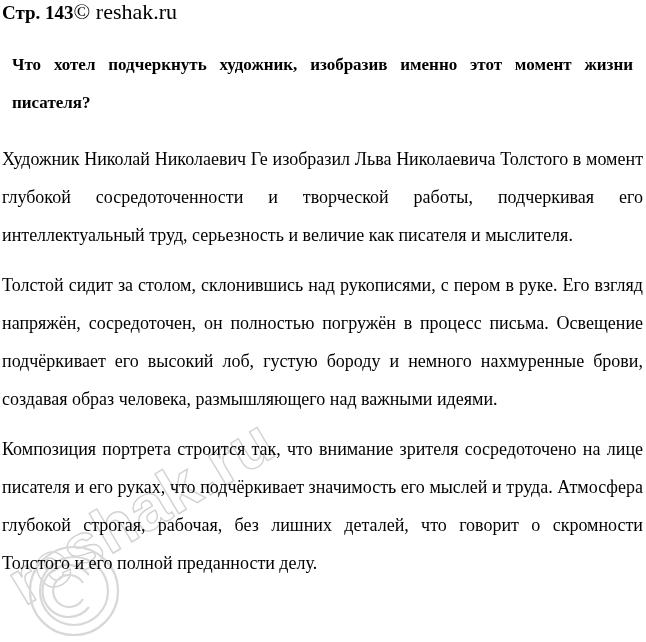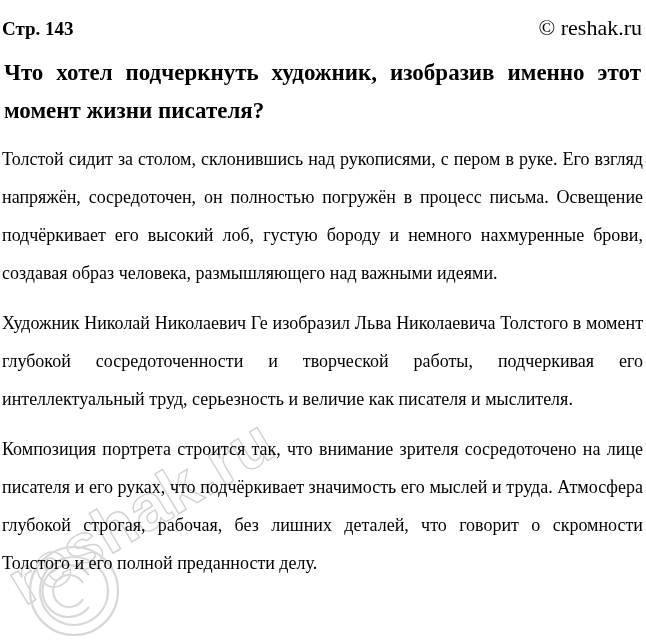--- a/index.html
+++ b/index.html
@@ -57,45 +57,45 @@
     height: 96px;
   }
   .wm-copy svg { display: block; }
 
   
   .header-row {
     position: relative;
     z-index: 2;
     display: flex;
     align-items: baseline;
-    justify-content: space-between;
+    justify-content: flex-start;
     height: 26px;
-    padding-top: 16px;
+    padding-top: 0;
   }
   .page-number {
     font-size: 19px;
     font-weight: bold;
     line-height: 24px;
     white-space: nowrap;
   }
   .site-credit {
     font-size: 22px;
     font-weight: normal;
     line-height: 24px;
     white-space: nowrap;
     padding-right: 1px;
   }
 
   
   .question-heading {
     position: relative;
     z-index: 2;
-    margin: 2px;
+    margin: 10px;
     padding-top: 10px;
-    font-size: 23px;
+    font-size: 17px;
     font-weight: bold;
     line-height: 38px;
     text-align: justify;
     text-align-last: left;
     -moz-text-align-last: left;
     hyphens: none;
   }
 
   
   .body-copy {
@@ -135,18 +135,18 @@
   </div>
 
   <div class="header-row">
     <div class="page-number">Стр. 143</div>
     <div class="site-credit">© reshak.ru</div>
   </div>
 
   <h1 class="question-heading">Что хотел подчеркнуть художник, изобразив именно этот момент жизни писателя?</h1>
 
   <div class="body-copy">
+    <p class="body-paragraph">Художник Николай Николаевич Ге изобразил Льва Николаевича Толстого в момент глубокой сосредоточенности и творческой работы, подчеркивая его интеллектуальный труд, серьезность и величие как писателя и мыслителя.</p>
     <p class="body-paragraph">Толстой сидит за столом, склонившись над рукописями, с пером в руке. Его взгляд напряжён, сосредоточен, он полностью погружён в процесс письма. Освещение подчёркивает его высокий лоб, густую бороду и немного нахмуренные брови, создавая образ человека, размышляющего над важными идеями.</p>
-    <p class="body-paragraph">Художник Николай Николаевич Ге изобразил Льва Николаевича Толстого в момент глубокой сосредоточенности и творческой работы, подчеркивая его интеллектуальный труд, серьезность и величие как писателя и мыслителя.</p>
     <p class="body-paragraph">Композиция портрета строится так, что внимание зрителя сосредоточено на лице писателя и его руках, что подчёркивает значимость его мыслей и труда. Атмосфера глубокой строгая, рабочая, без лишних деталей, что говорит о скромности Толстого и его полной преданности делу.</p>
   </div>
 
 </div>
 
 </body></html>

